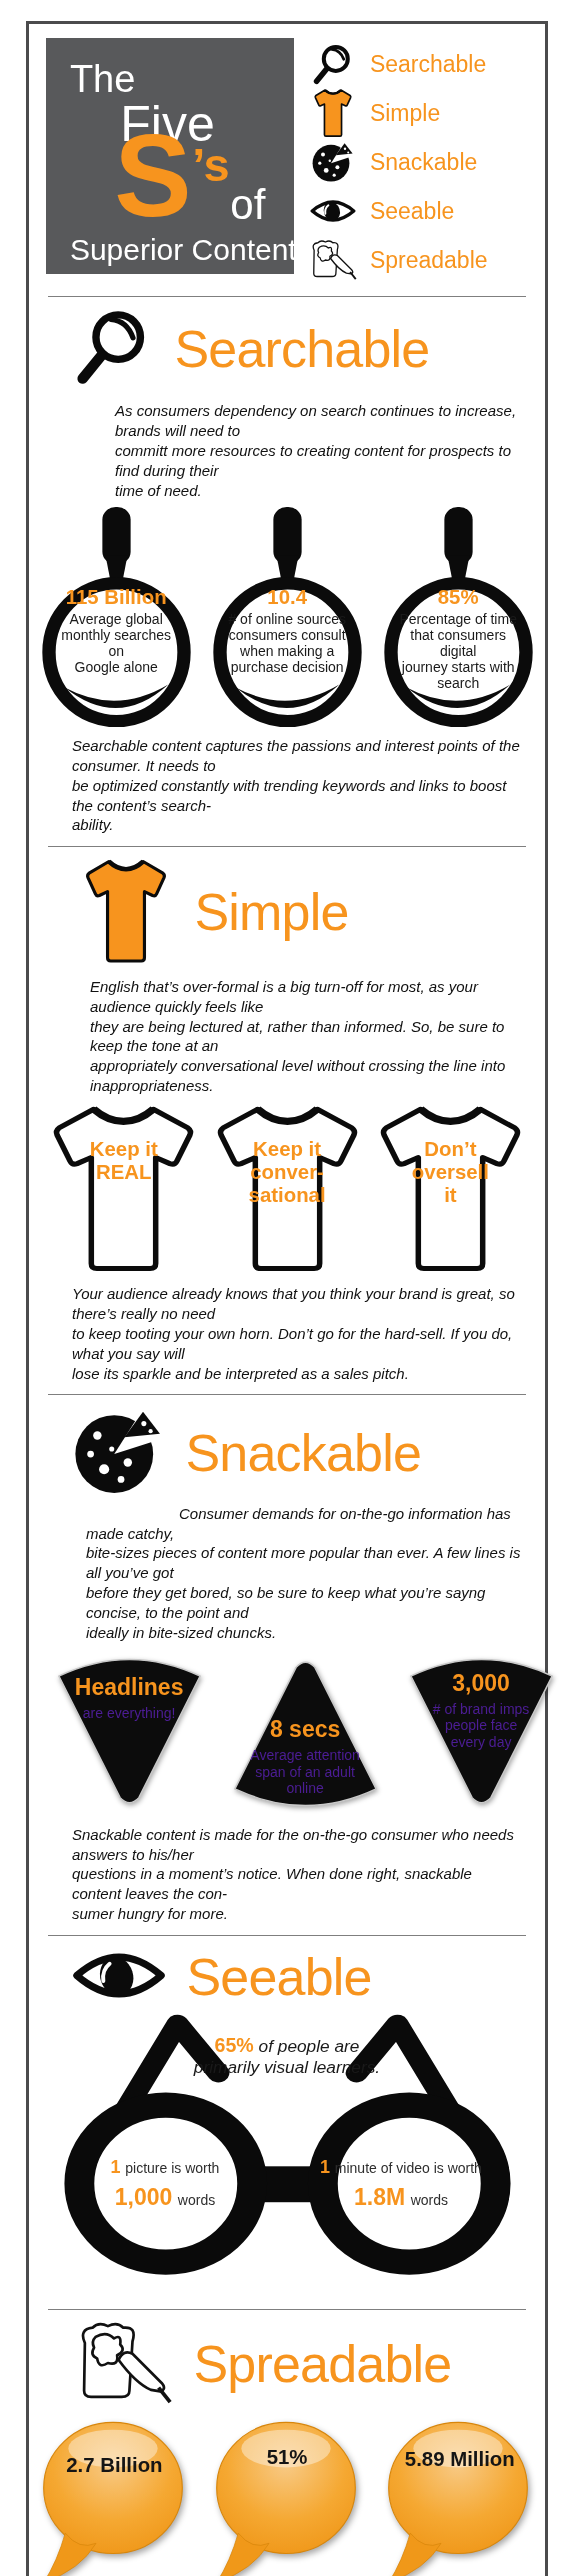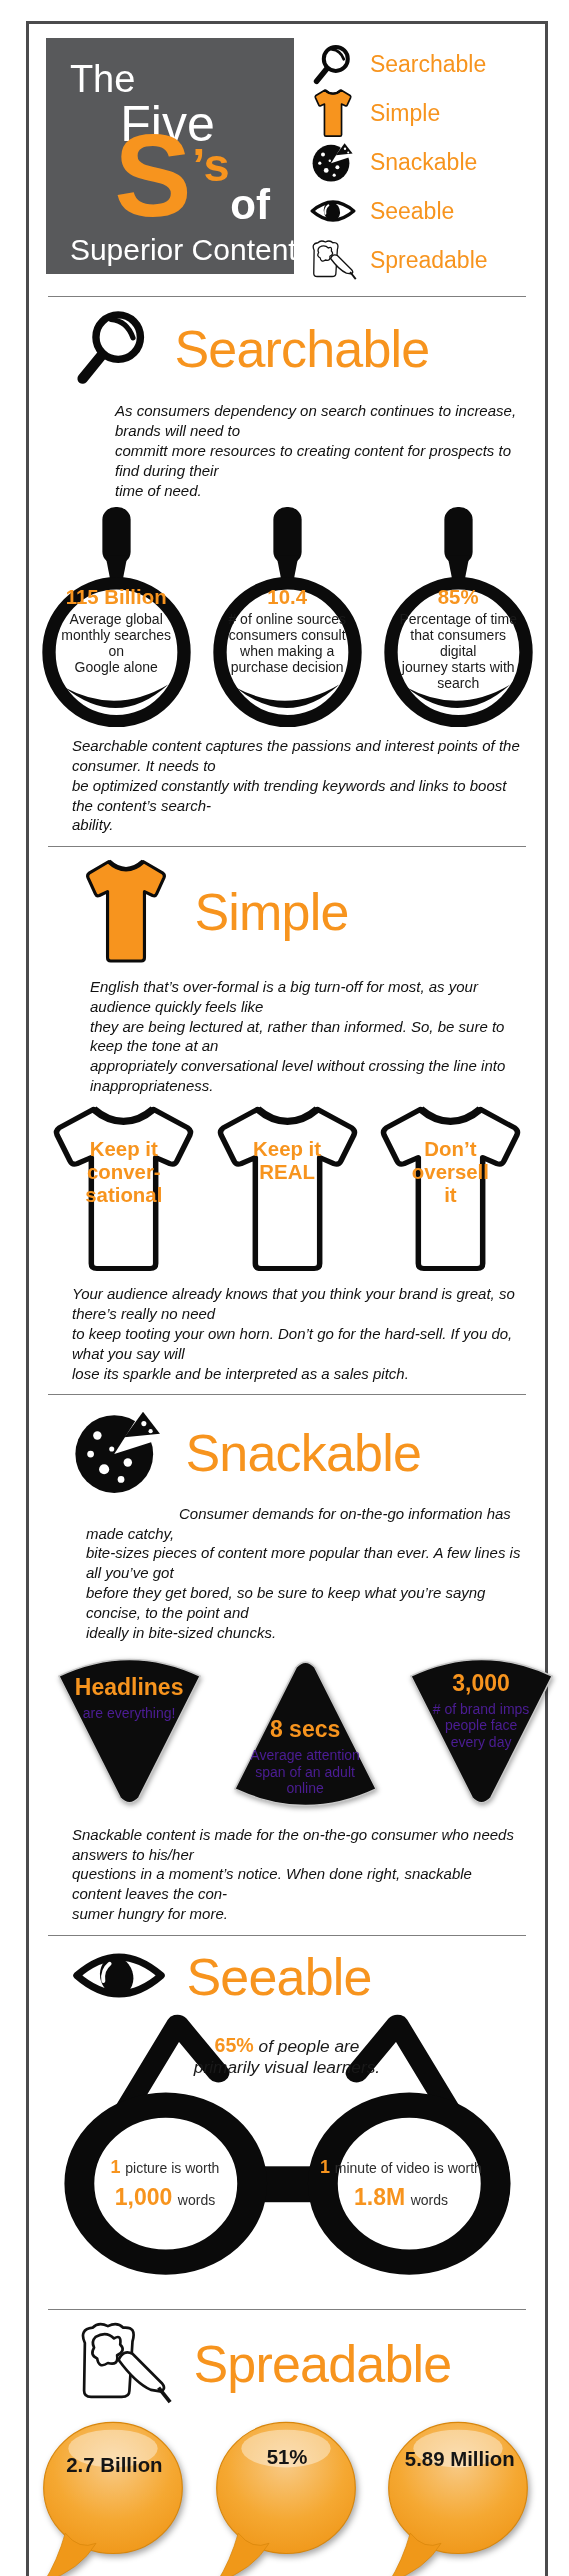--- a/index.html
+++ b/index.html
@@ -15,21 +15,21 @@
     background: #fff;
     padding: 11px 0 20.4px;
   }
   
   .header { display: flex; padding: 3.1px 12.6px 0 17.3px; }
   .title-box { position: relative; width: 248px; height: 236px; background: #58595B; flex: none; }
   .t-the  { position: absolute; left: 23.6px;  top: 20.4px;  font-size: 38px; color: #fff; }
   .t-five { position: absolute; left: 74px;  top: 57px;  font-size: 50px; color: #fff; }
   .t-s    { position: absolute; left: 68px;  top: 80px; font-size: 116px; font-weight: bold; color: #F7941E; line-height: 1; }
   .t-apos { position: absolute; left: 146px; top: 99px; font-size: 47px; font-weight: bold; color: #F7941E; }
-  .t-of   { position: absolute; left: 184px; top: 143px; font-size: 42px; font-weight: bold; color: #fff; }
+  .t-of   { position: absolute; left: 184px; top: 143px; font-size: 42px; font-weight: normal; color: #fff; }
   .t-sup  { position: absolute; left: 23.6px;  top: 195px; font-size: 30px; color: #fff; white-space: nowrap; }
   .legend { margin-left: 12.6px; padding-top: 1.6px; flex: 1; }
   .legend-row { display: flex; align-items: center; height: 49px; }
   .legend-icon { width: 52px; display: flex; justify-content: center; align-items: center; flex: none; }
   .legend-label { color: #F7941E; font-size: 23px; margin-left: 11px; }
   
   hr.sep { border: 0; border-top: 1.6px solid #7f7f7f; margin: 11px 19px 9.4px; }
   .sec-head { display: flex; align-items: center; padding-left: 43px; }
   .sec-title { font-size: 52px; color: #F7941E; margin-left: 20.4px; letter-spacing: -0.8px; }
   .intro, .outro { font-style: italic; font-size: 15px; line-height: 1.32; white-space: pre-line; color: #111; }
@@ -251,30 +251,30 @@
     </div>
     <p class="intro">English that’s over-formal is a big turn-off for most, as your audience quickly feels like
 they are being lectured at, rather than informed. So, be sure to keep the tone at an
 appropriately conversational level without crossing the line into inappropriateness.</p>
     <div class="shirt-row">
       <div class="shirt">
         <svg width="157" height="173" viewBox="0 0 200 240" preserveAspectRatio="none">
             <path d="M62 10 L18 36 Q13 40 15.5 46 L32 82 Q34.5 88 41 85.5 L59 77 L59 224 Q59 231 66 231 L134 231 Q141 231 141 224 L141 77 L159 85.5 Q165.5 88 168 82 L184.5 46 Q187 40 182 36 L138 10 Q120 27 100 27 Q80 27 62 10 Z" fill="#fff" stroke="#0b0b0b" stroke-width="7" stroke-linejoin="round"></path>
             <path d="M62 10 Q80 27 100 27 Q120 27 138 10" fill="none" stroke="#0b0b0b" stroke-width="10"></path>
           </svg>
-        <div class="shirt-label">Keep it
-conver-
-sational</div>
+        <div class="shirt-label">Keep it REAL</div>
       </div>
       <div class="shirt">
         <svg width="157" height="173" viewBox="0 0 200 240" preserveAspectRatio="none">
             <path d="M62 10 L18 36 Q13 40 15.5 46 L32 82 Q34.5 88 41 85.5 L59 77 L59 224 Q59 231 66 231 L134 231 Q141 231 141 224 L141 77 L159 85.5 Q165.5 88 168 82 L184.5 46 Q187 40 182 36 L138 10 Q120 27 100 27 Q80 27 62 10 Z" fill="#fff" stroke="#0b0b0b" stroke-width="7" stroke-linejoin="round"></path>
             <path d="M62 10 Q80 27 100 27 Q120 27 138 10" fill="none" stroke="#0b0b0b" stroke-width="10"></path>
           </svg>
-        <div class="shirt-label">Keep it REAL</div>
+        <div class="shirt-label">Keep it
+conver-
+sational</div>
       </div>
       <div class="shirt">
         <svg width="157" height="173" viewBox="0 0 200 240" preserveAspectRatio="none">
             <path d="M62 10 L18 36 Q13 40 15.5 46 L32 82 Q34.5 88 41 85.5 L59 77 L59 224 Q59 231 66 231 L134 231 Q141 231 141 224 L141 77 L159 85.5 Q165.5 88 168 82 L184.5 46 Q187 40 182 36 L138 10 Q120 27 100 27 Q80 27 62 10 Z" fill="#fff" stroke="#0b0b0b" stroke-width="7" stroke-linejoin="round"></path>
             <path d="M62 10 Q80 27 100 27 Q120 27 138 10" fill="none" stroke="#0b0b0b" stroke-width="10"></path>
           </svg>
         <div class="shirt-label">Don’t oversell
 it</div>
       </div>
     </div>

